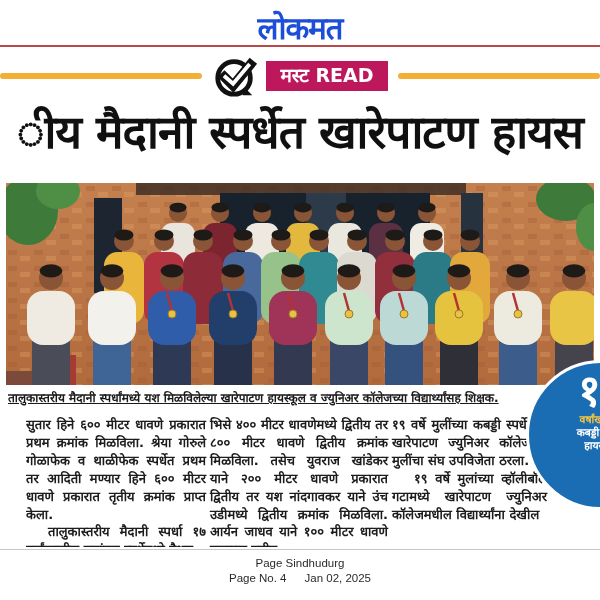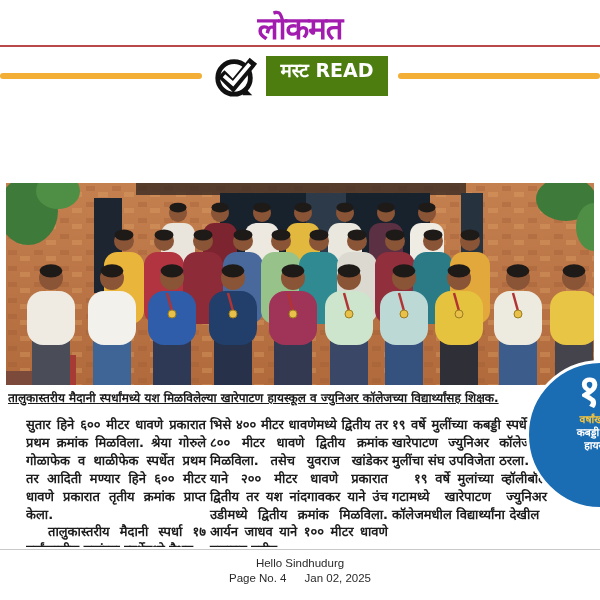--- a/index.html
+++ b/index.html
@@ -2,30 +2,30 @@
 <html><head>
 <meta charset="utf-8">
 <style>
   * { margin:0; padding:0; box-sizing:border-box; }
   html,body { width:600px; height:600px; background:#ffffff; }
   body { font-family:"DejaVu Sans", sans-serif; }
   .page { position:relative; width:600px; height:600px; background:#fff; overflow:hidden; }
 
   
   .masthead { position:absolute; top:6px; left:0; width:600px; text-align:center; }
-  .logo { font-size:31px; font-weight:bold; color:#a21caf; letter-spacing:-1px; }
+  .logo { font-size:31px; font-weight:bold; color:#1d4ed8; letter-spacing:-1px; }
   .rule-red { position:absolute; top:45px; left:0; width:600px; height:2px; background:#b8484a; }
 
   
   .badgebar { position:absolute; top:56px; left:0; width:600px; height:40px;
               display:flex; align-items:center; }
   .yline { flex:1; height:6px; background:#f2ae35; border-radius:3px; }
   .badge-center { display:flex; align-items:center; gap:8px; padding:0 10px; }
-  .mustread-box { background:#4d7c0f; color:#fff; font-weight:bold; font-size:19px;
-                  padding:4px 14px 16px; line-height:1.1; white-space:nowrap; }
+  .mustread-box { background:#be185d; color:#fff; font-weight:bold; font-size:19px;
+                  padding:4px 14px 6px; line-height:1.1; white-space:nowrap; }
 
   
   .headline-wrap { position:absolute; top:90px; left:0; width:600px; height:80px;
                    overflow:hidden; display:flex; justify-content:center; align-items:center; }
   .headline { font-size:46px; font-weight:bold; color:#101010; white-space:nowrap; letter-spacing:-1px; }
 
   
   .photo { position:absolute; top:183px; left:6px; width:588px; height:202px; overflow:hidden; }
 
   
@@ -71,20 +71,23 @@
         <circle cx="23" cy="26" r="17" fill="none" stroke="#111" stroke-width="5"></circle>
         <polygon points="34,36 42,44 32,44" fill="#111"></polygon>
         <path d="M13 25 L22 34 L40 12" fill="none" stroke="#111" stroke-width="10" stroke-linecap="square"></path>
         <path d="M14 25 L22 32 L38 13" fill="none" stroke="#fff" stroke-width="4" stroke-linecap="square"></path>
       </svg>
       <span class="mustread-box">मस्ट READ</span>
     </div>
     <div class="yline"></div>
   </div>
 
+  <div class="headline-wrap">
+    <span class="headline">ीय मैदानी स्पर्धेत खारेपाटण हायस</span>
+  </div>
 
   <div class="photo">
     <svg width="588" height="202" viewBox="0 0 588 202">
       <defs>
         <linearGradient id="wall" x1="0" y1="0" x2="0" y2="1">
           <stop offset="0" stop-color="#c58050"></stop>
           <stop offset="1" stop-color="#b06a3c"></stop>
         </linearGradient>
         <pattern id="brick" width="26" height="16" patternUnits="userSpaceOnUse">
           <rect width="26" height="16" fill="none"></rect>
@@ -295,20 +298,20 @@
 
   <div class="circle-badge">
     <span class="circle-num">१९</span>
     <span class="circle-line accent">वर्षांखालील</span>
     <span class="circle-line">कबड्डी स्पर्धेत</span>
     <span class="circle-line">हायस्कूल</span>
   </div>
 
   <div class="divider"></div>
   <div class="footer">
-    <div>Hello Sindhudurg</div>
+    <div>Page Sindhudurg</div>
     <div class="footer-row2">
       <span>Page No. 4</span>
       <span>Jan 02, 2025</span>
     </div>
   </div>
 
 </div>
 
 </body></html>

